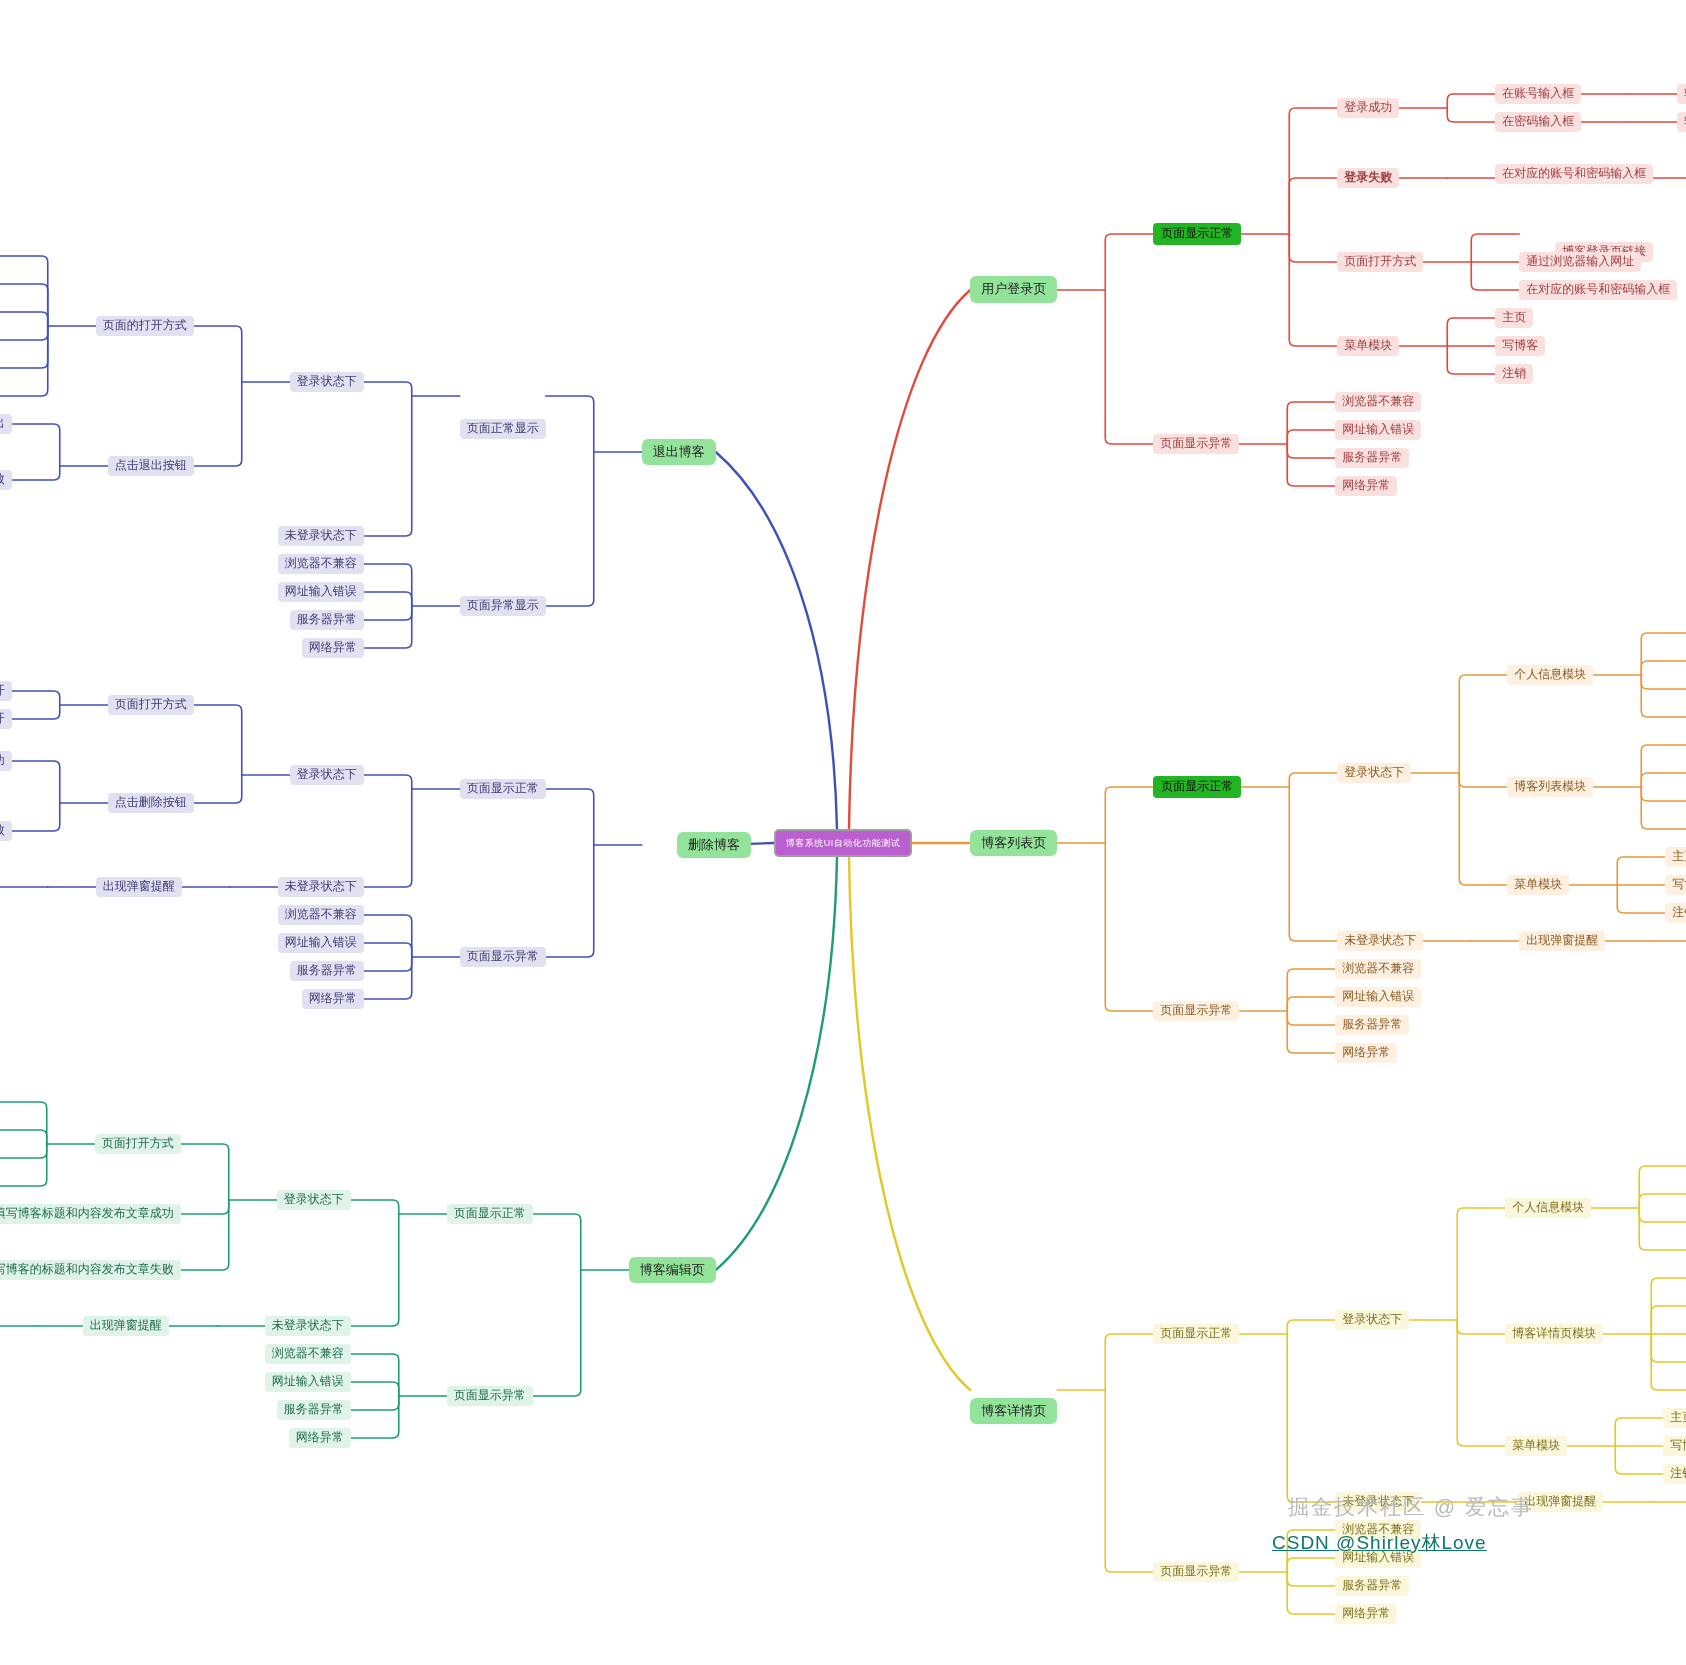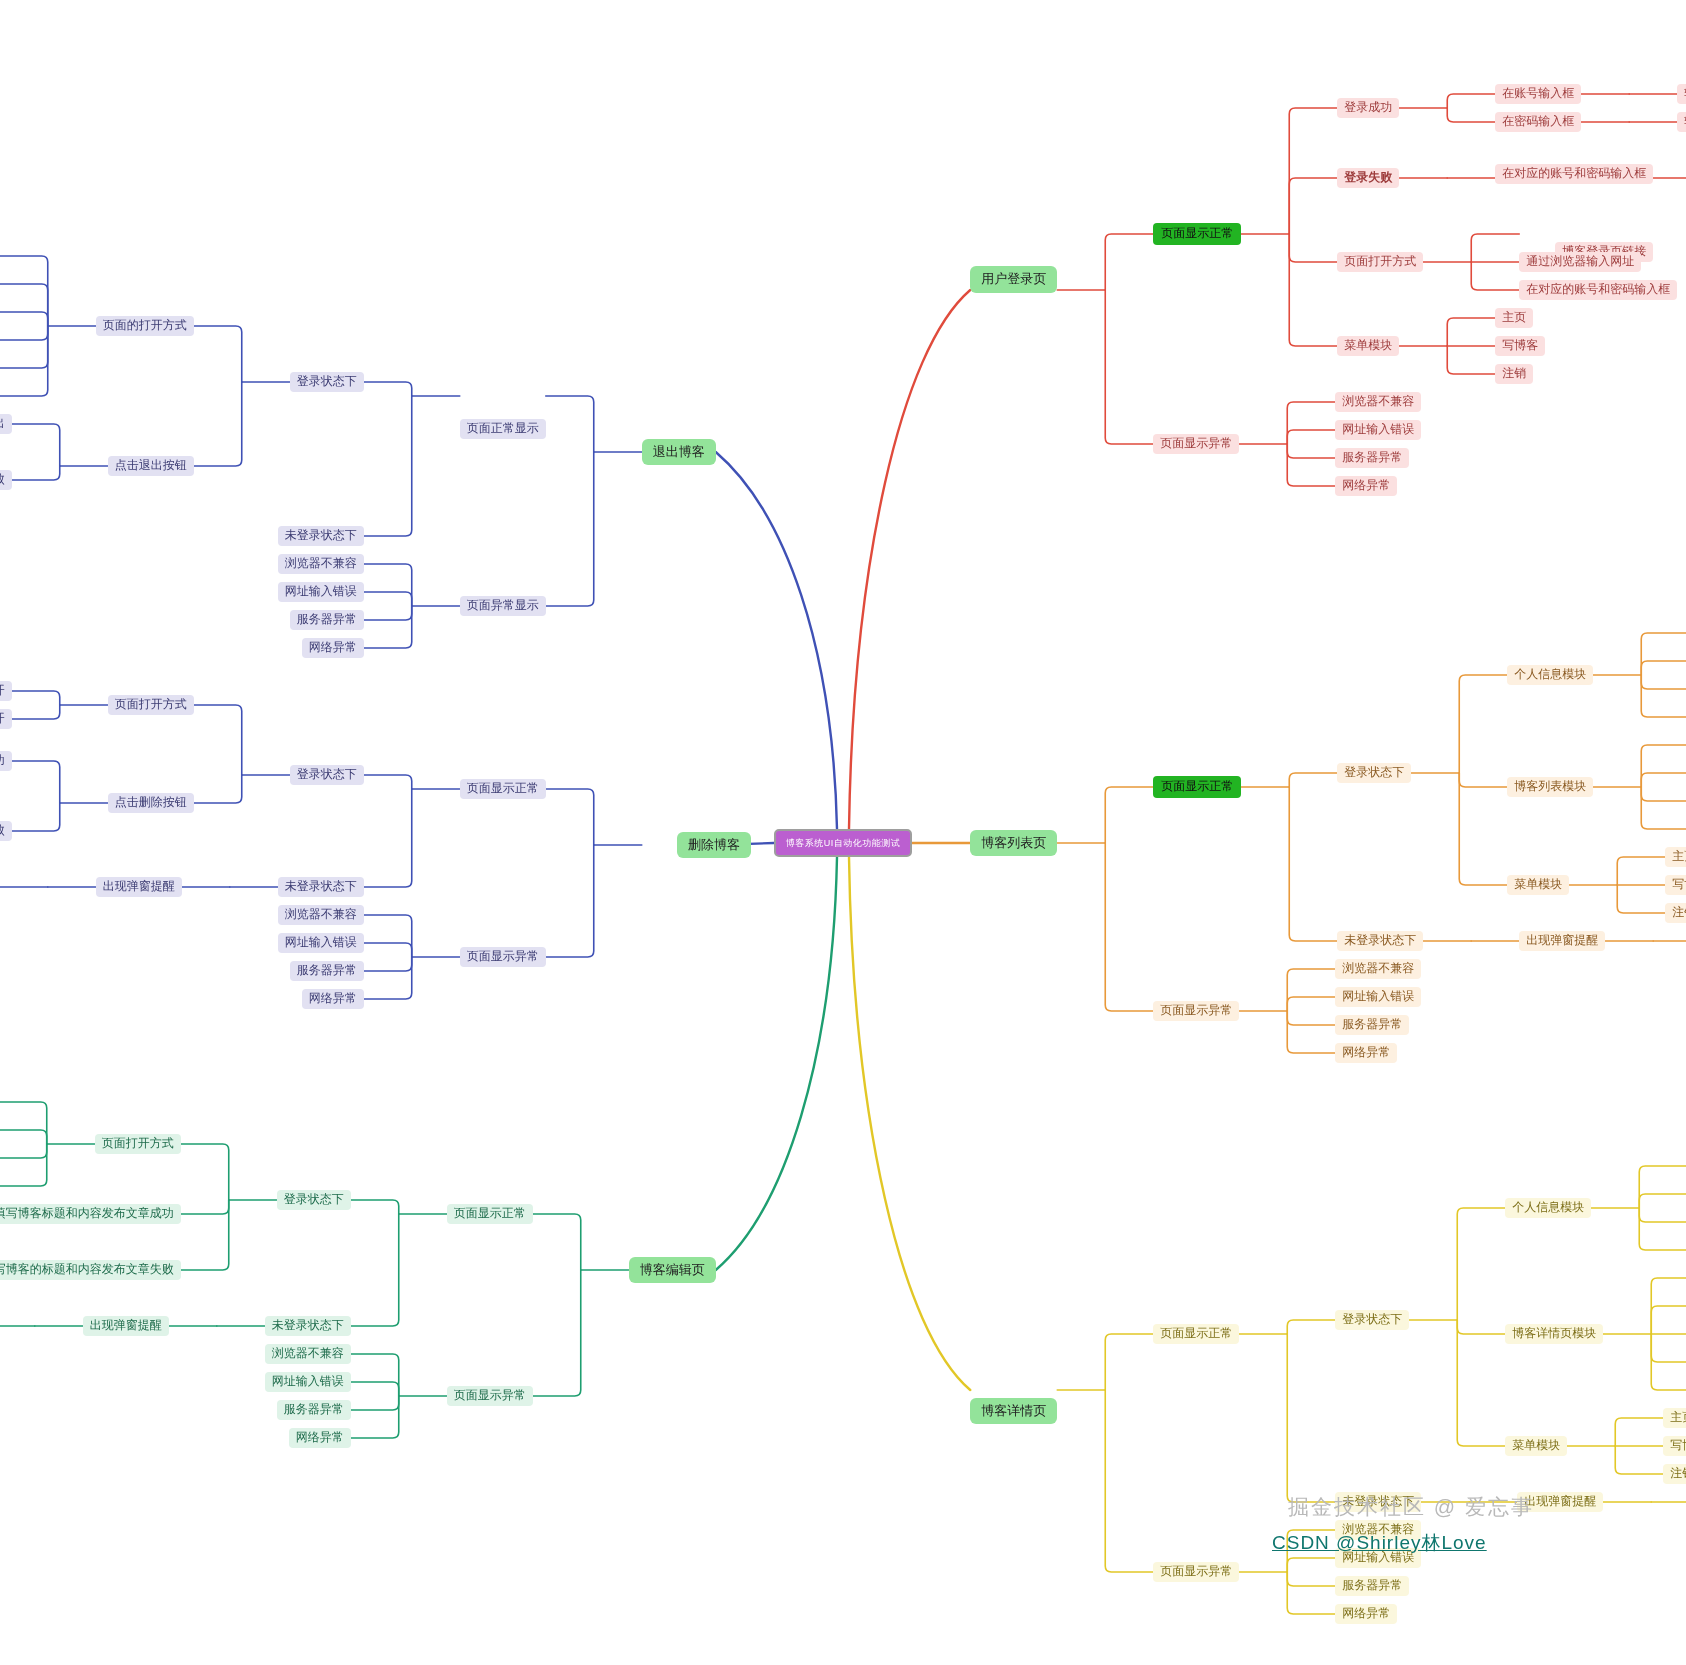--- a/index.html
+++ b/index.html
@@ -229,21 +229,21 @@
       <path d="M 411.75 396 L 411.75 530 Q 411.75 536 405.75 536 L 363.75 536" fill="none" stroke="#3f51b5" stroke-width="1.6" stroke-linecap="round"></path>
       <path d="M 593.75 452 L 593.75 600 Q 593.75 606 587.75 606 L 545.75 606" fill="none" stroke="#3f51b5" stroke-width="1.6" stroke-linecap="round"></path>
       <path d="M 459.75 606 L 411.75 606" fill="none" stroke="#3f51b5" stroke-width="1.6" stroke-linecap="round"></path>
       <path d="M 411.75 606 L 411.75 570 Q 411.75 564 405.75 564 L 363.75 564" fill="none" stroke="#3f51b5" stroke-width="1.6" stroke-linecap="round"></path>
       <path d="M 411.75 606 L 411.75 598 Q 411.75 592 405.75 592 L 363.75 592" fill="none" stroke="#3f51b5" stroke-width="1.6" stroke-linecap="round"></path>
       <path d="M 411.75 606 L 411.75 614 Q 411.75 620 405.75 620 L 363.75 620" fill="none" stroke="#3f51b5" stroke-width="1.6" stroke-linecap="round"></path>
       <path d="M 411.75 606 L 411.75 642 Q 411.75 648 405.75 648 L 363.75 648" fill="none" stroke="#3f51b5" stroke-width="1.6" stroke-linecap="round"></path>
     </svg>
   <div id="nodes">
       <div class="node n-root" style="left: 773.75px; top: 828.828px;">博客系统UI自动化功能测试</div>
-      <div class="node n-main" style="left: 970.25px; top: 266px;">用户登录页</div>
+      <div class="node n-main" style="left: 970.25px; top: 276px;">用户登录页</div>
       <div class="node n-green-hl" style="left: 1153.25px; top: 223.102px;">页面显示正常</div>
       <div class="node lv lv-red" style="left: 1337.25px; top: 98.1016px;">登录成功</div>
       <div class="node lv lv-red" style="left: 1495.25px; top: 84.1016px;">在账号输入框</div>
       <div class="node lv lv-red" style="left: 1677.25px; top: 84.1016px;">输入正常的账号</div>
       <div class="node lv lv-red" style="left: 1495.25px; top: 112.102px;">在密码输入框</div>
       <div class="node lv lv-red" style="left: 1677.25px; top: 112.102px;">输入正确的密码</div>
       <div class="node lv lv-red" style="left: 1337.25px; top: 168.102px; font-weight: bold;">登录失败</div>
       <div class="node lv lv-red" style="left: 1495.25px; top: 164px; font-family: Liberation Serif, serif;">在对应的账号和密码输入框</div>
       <div class="node lv lv-red" style="left: 1337.25px; top: 252.102px;">页面打开方式</div>
       <div class="node lv lv-red" style="left: 1519.25px; top: 242px; margin-left: 36px;">博客登录页链接</div>

